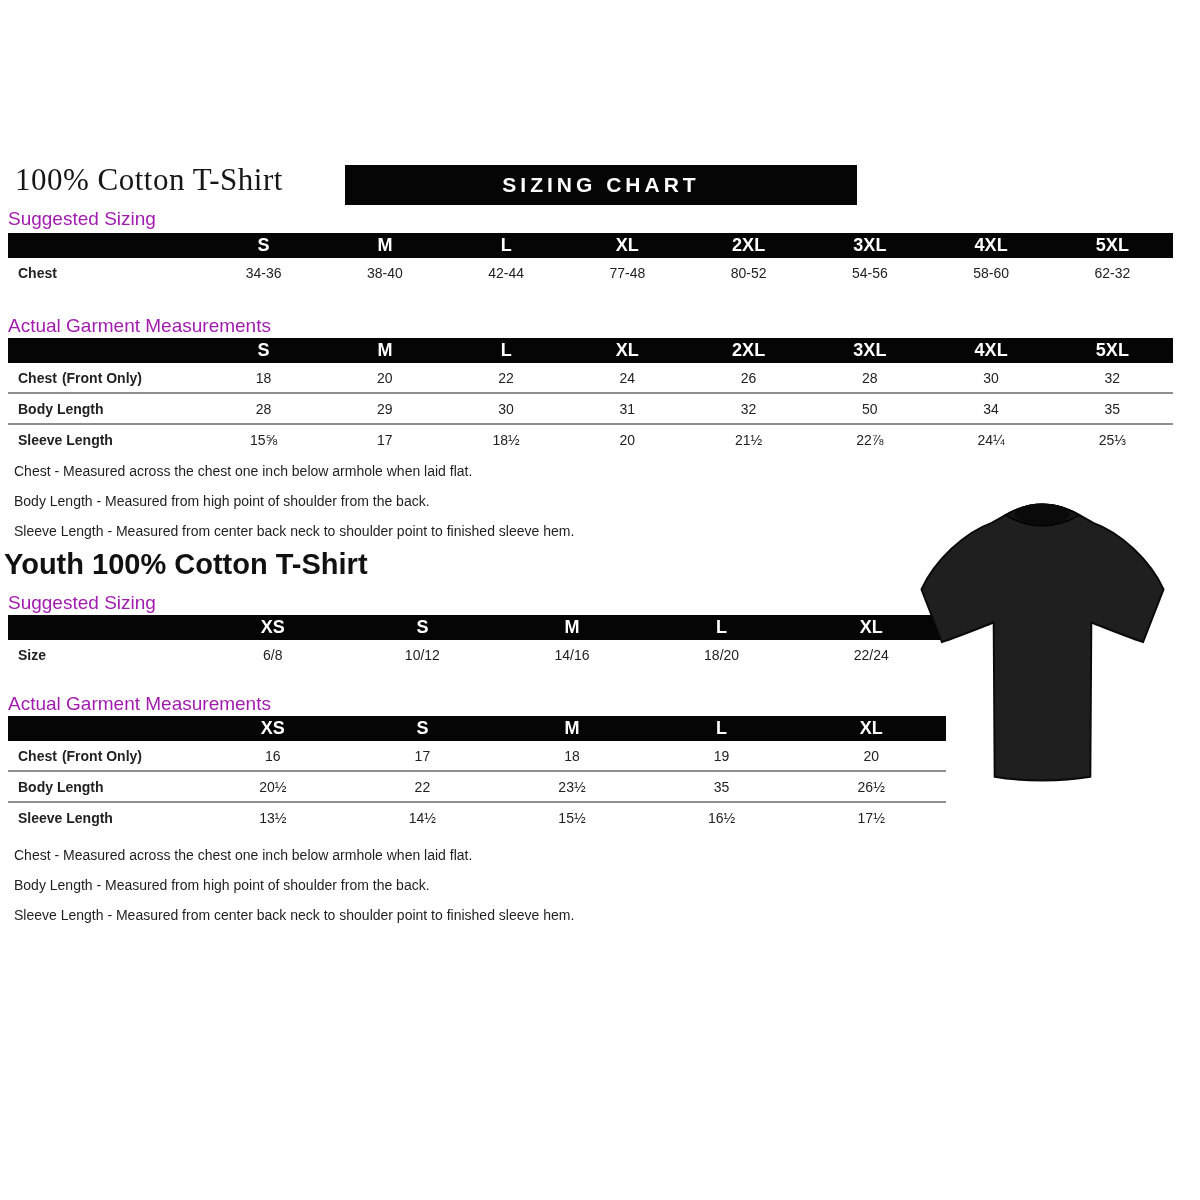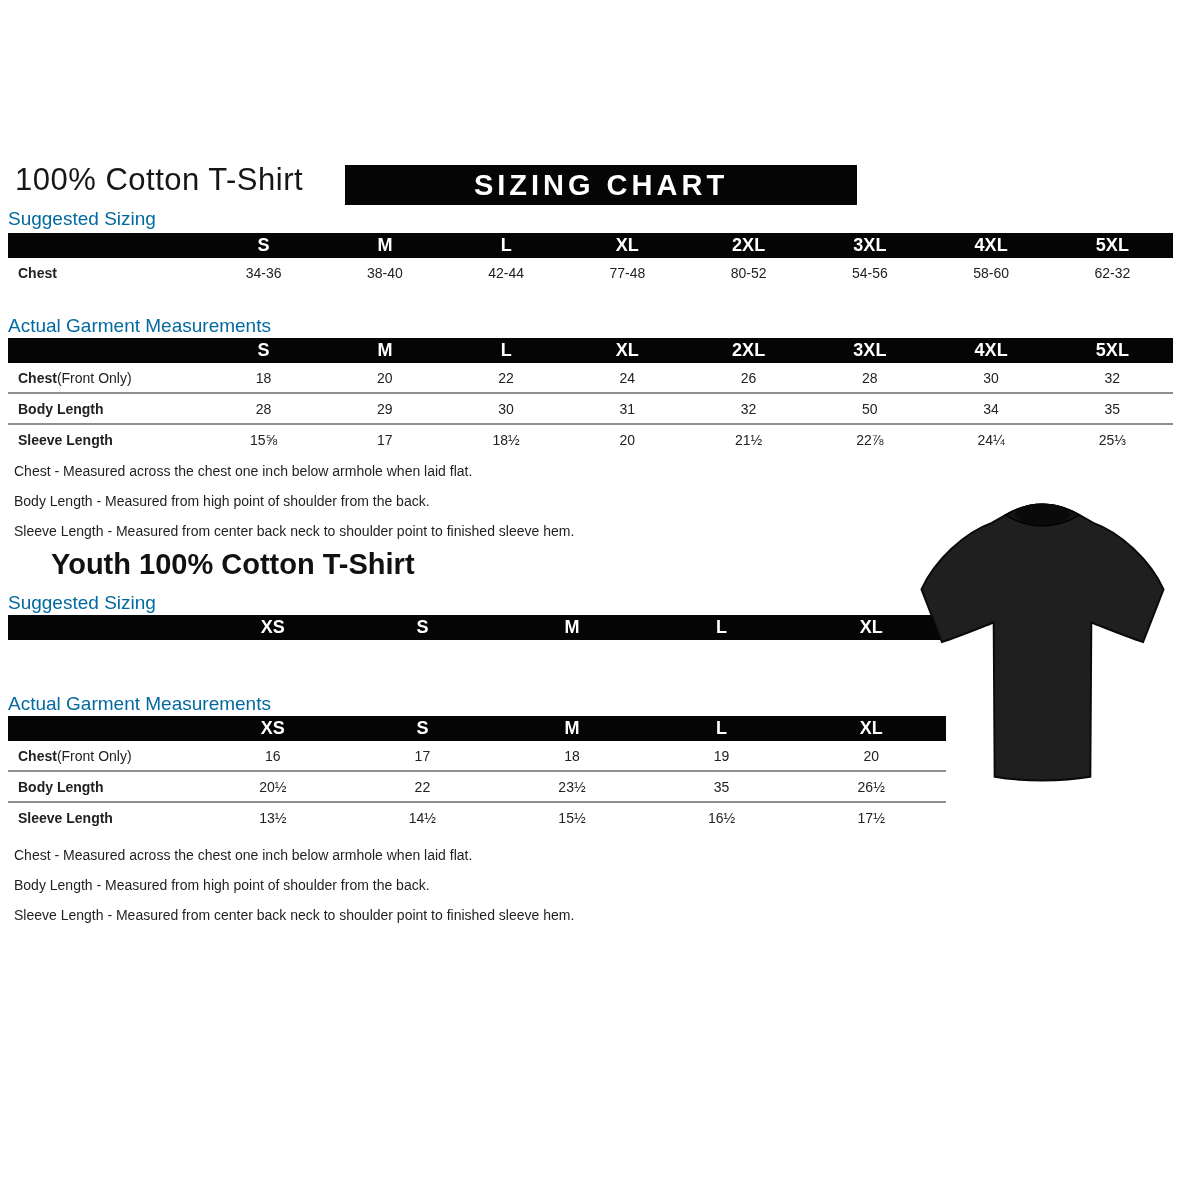--- a/index.html
+++ b/index.html
@@ -4,41 +4,41 @@
 <style>
   html,body{margin:0;padding:0;}
   body{
     width:1200px;height:1200px;background:#ffffff;position:relative;
     font-family:"Liberation Sans","DejaVu Sans",sans-serif;color:#1a1a1a;
     -webkit-font-smoothing:antialiased;
   }
   .abs{position:absolute;}
 
   
-  .page-title{left:15px;top:162px;font-size:31px;font-weight:normal;color:#161616;letter-spacing:0.5px;}
+  .page-title{left:15px;top:162px;font-size:31px;font-weight:normal;color:#161616;letter-spacing:0.5px;font-family:Liberation Serif, serif;}
   .banner{
     left:345px;top:165px;width:512px;height:40px;background:#050505;color:#ffffff;
     display:flex;align-items:center;justify-content:center;
-    font-size:29px;font-weight:bold;letter-spacing:4px;
+    font-size:21px;font-weight:bold;letter-spacing:4px;
   }
-  .sec-label{font-size:19px;color:#0369a1;}
-  .youth-title{left:4px;top:548px;font-size:29px;font-weight:bold;color:#111;margin-left:47px;}
+  .sec-label{font-size:19px;color:#a21caf;}
+  .youth-title{left:4px;top:548px;font-size:29px;font-weight:bold;color:#111;}
 
   
   .tbl{left:8px;}
   .row{display:grid;align-items:center;}
   .adult-cols{grid-template-columns:195px repeat(8,1fr);width:1165px;}
   .youth-cols{grid-template-columns:190px repeat(5,1fr);width:938px;}
   .thead{background:#050505;color:#ffffff;height:25px;font-weight:bold;font-size:18px;}
   .trow{height:30px;font-size:14px;color:#222;}
   .mrow{height:29px;}
   .sep{border-bottom:2px solid #8f8f8f;}
   .cell{text-align:center;}
   .lblcell{text-align:left;padding-left:10px;font-weight:bold;white-space:nowrap;}
-  .suffix{font-weight:normal;}
+  .suffix{font-weight:bold;margin-left:5px;}
 
   
   .notes{font-size:14px;color:#1f1f1f;}
   .notes div{height:30px;line-height:30px;}
   #adult-notes{left:14px;top:456px;}
   #youth-notes{left:14px;top:840px;}
 
   
   .tshirt-wrap{left:885px;top:478px;width:315px;height:332px;}
 </style>
@@ -136,20 +136,28 @@
 
 <div class="abs tbl" style="top:615px;">
   <div class="row youth-cols thead">
     <div class="cell"></div>
     <div class="cell">XS</div>
     <div class="cell">S</div>
     <div class="cell">M</div>
     <div class="cell">L</div>
     <div class="cell">XL</div>
   </div>
+  <div class="row youth-cols trow">
+    <div class="lblcell">Size</div>
+    <div class="cell">6/8</div>
+    <div class="cell">10/12</div>
+    <div class="cell">14/16</div>
+    <div class="cell">18/20</div>
+    <div class="cell">22/24</div>
+  </div>
 </div>
 
 <div class="abs sec-label" style="left:8px;top:693px;">Actual Garment Measurements</div>
 
 <div class="abs tbl" style="top:716px;">
   <div class="row youth-cols thead">
     <div class="cell"></div>
     <div class="cell">XS</div>
     <div class="cell">S</div>
     <div class="cell">M</div>

